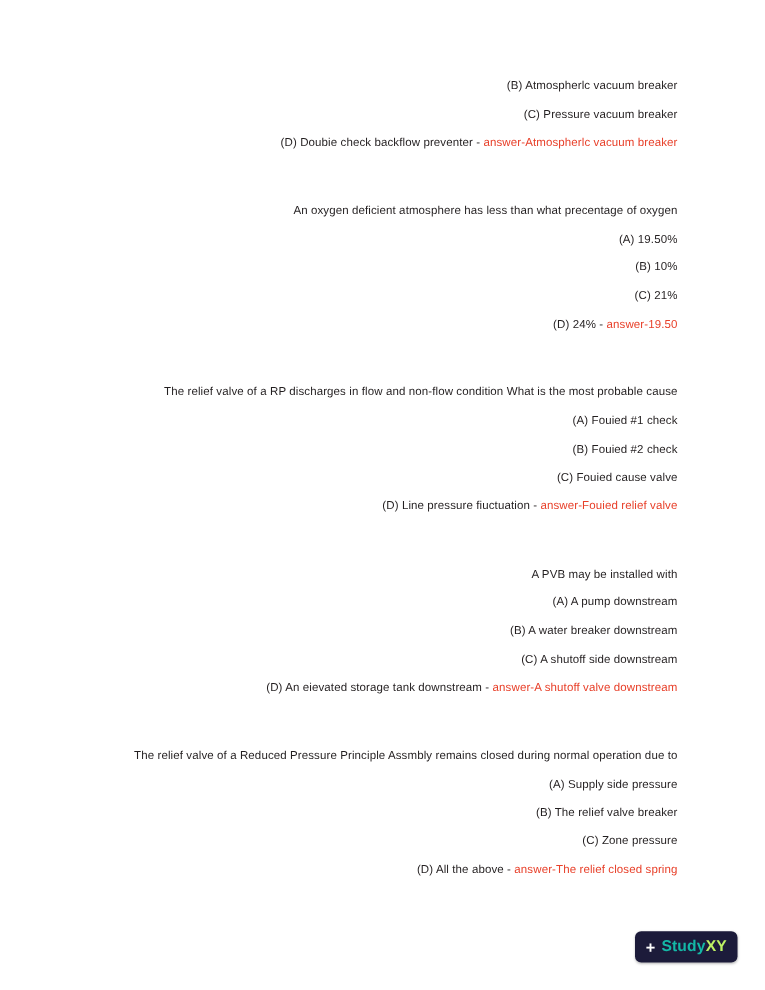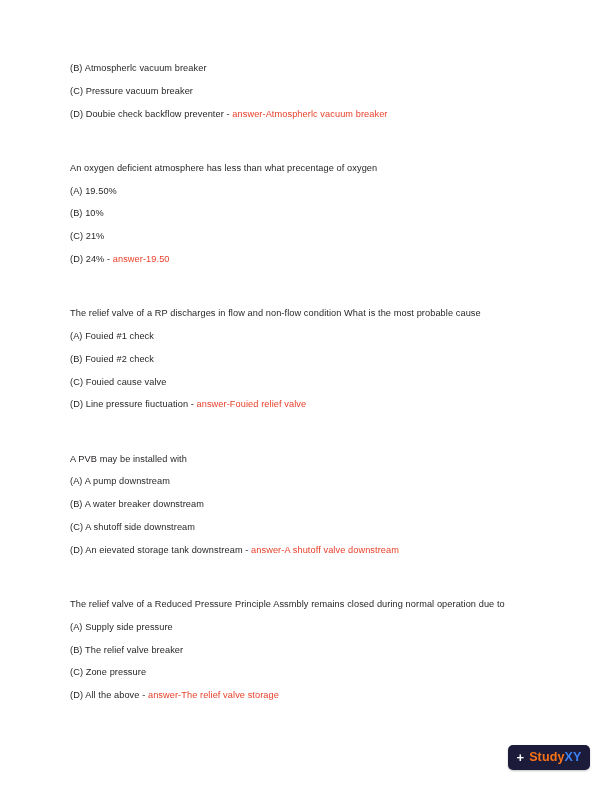--- a/index.html
+++ b/index.html
@@ -29,20 +29,21 @@
     margin: 0 0 13.6px 0;
     color: #231f20;
     white-space: nowrap;
     letter-spacing: 0.01em;
   }
   .answer {
     color: #e8402a;
   }
   .block {
     margin: 0 0 22px 0;
+    text-align: right;
   }
   .block .line:last-child {
     margin-bottom: 0;
   }
   .spacer-lg {
     height: 23px;
   }
   .question {
     margin-bottom: 13.6px;
   }
@@ -67,22 +68,22 @@
     font-weight: bold;
     line-height: 1;
     margin-right: 1px;
   }
   .logo-text {
     font-size: 12.5px;
     font-weight: bold;
     line-height: 1;
     letter-spacing: 0.01em;
   }
-  .logo-study { color: #f97316; }
-  .logo-xy { color: #3b82f6; }
+  .logo-study { color: #14b8a6; }
+  .logo-xy { color: #bef264; }
 </style>
 </head>
 <body>
 
 <div class="page">
 
   <div class="block">
     <p class="line"><span>(B) Atmospherlc vacuum breaker</span></p>
     <p class="line"><span>(C) Pressure vacuum breaker</span></p>
     <p class="line"><span>(D) Doubie check backflow preventer - </span><span class="answer">answer-Atmospherlc vacuum breaker</span></p>
@@ -118,21 +119,21 @@
     <p class="line"><span>(D) An eievated storage tank downstream - </span><span class="answer">answer-A shutoff valve downstream</span></p>
   </div>
 
   <div class="spacer-lg"></div>
 
   <div class="block">
     <p class="line question">The relief valve of a Reduced Pressure Principle Assmbly remains closed during normal operation due to</p>
     <p class="line"><span>(A) Supply side pressure</span></p>
     <p class="line"><span>(B) The relief valve breaker</span></p>
     <p class="line"><span>(C) Zone pressure</span></p>
-    <p class="line"><span>(D) All the above - </span><span class="answer">answer-The relief valve storage</span></p>
+    <p class="line"><span>(D) All the above - </span><span class="answer">answer-The relief closed spring</span></p>
   </div>
 
 </div>
 
 <div class="logo-badge">
   <span class="logo-plus">+</span>
   <span class="logo-text"><span class="logo-study">Study</span><span class="logo-xy">XY</span></span>
 </div>
 
 </body></html>

